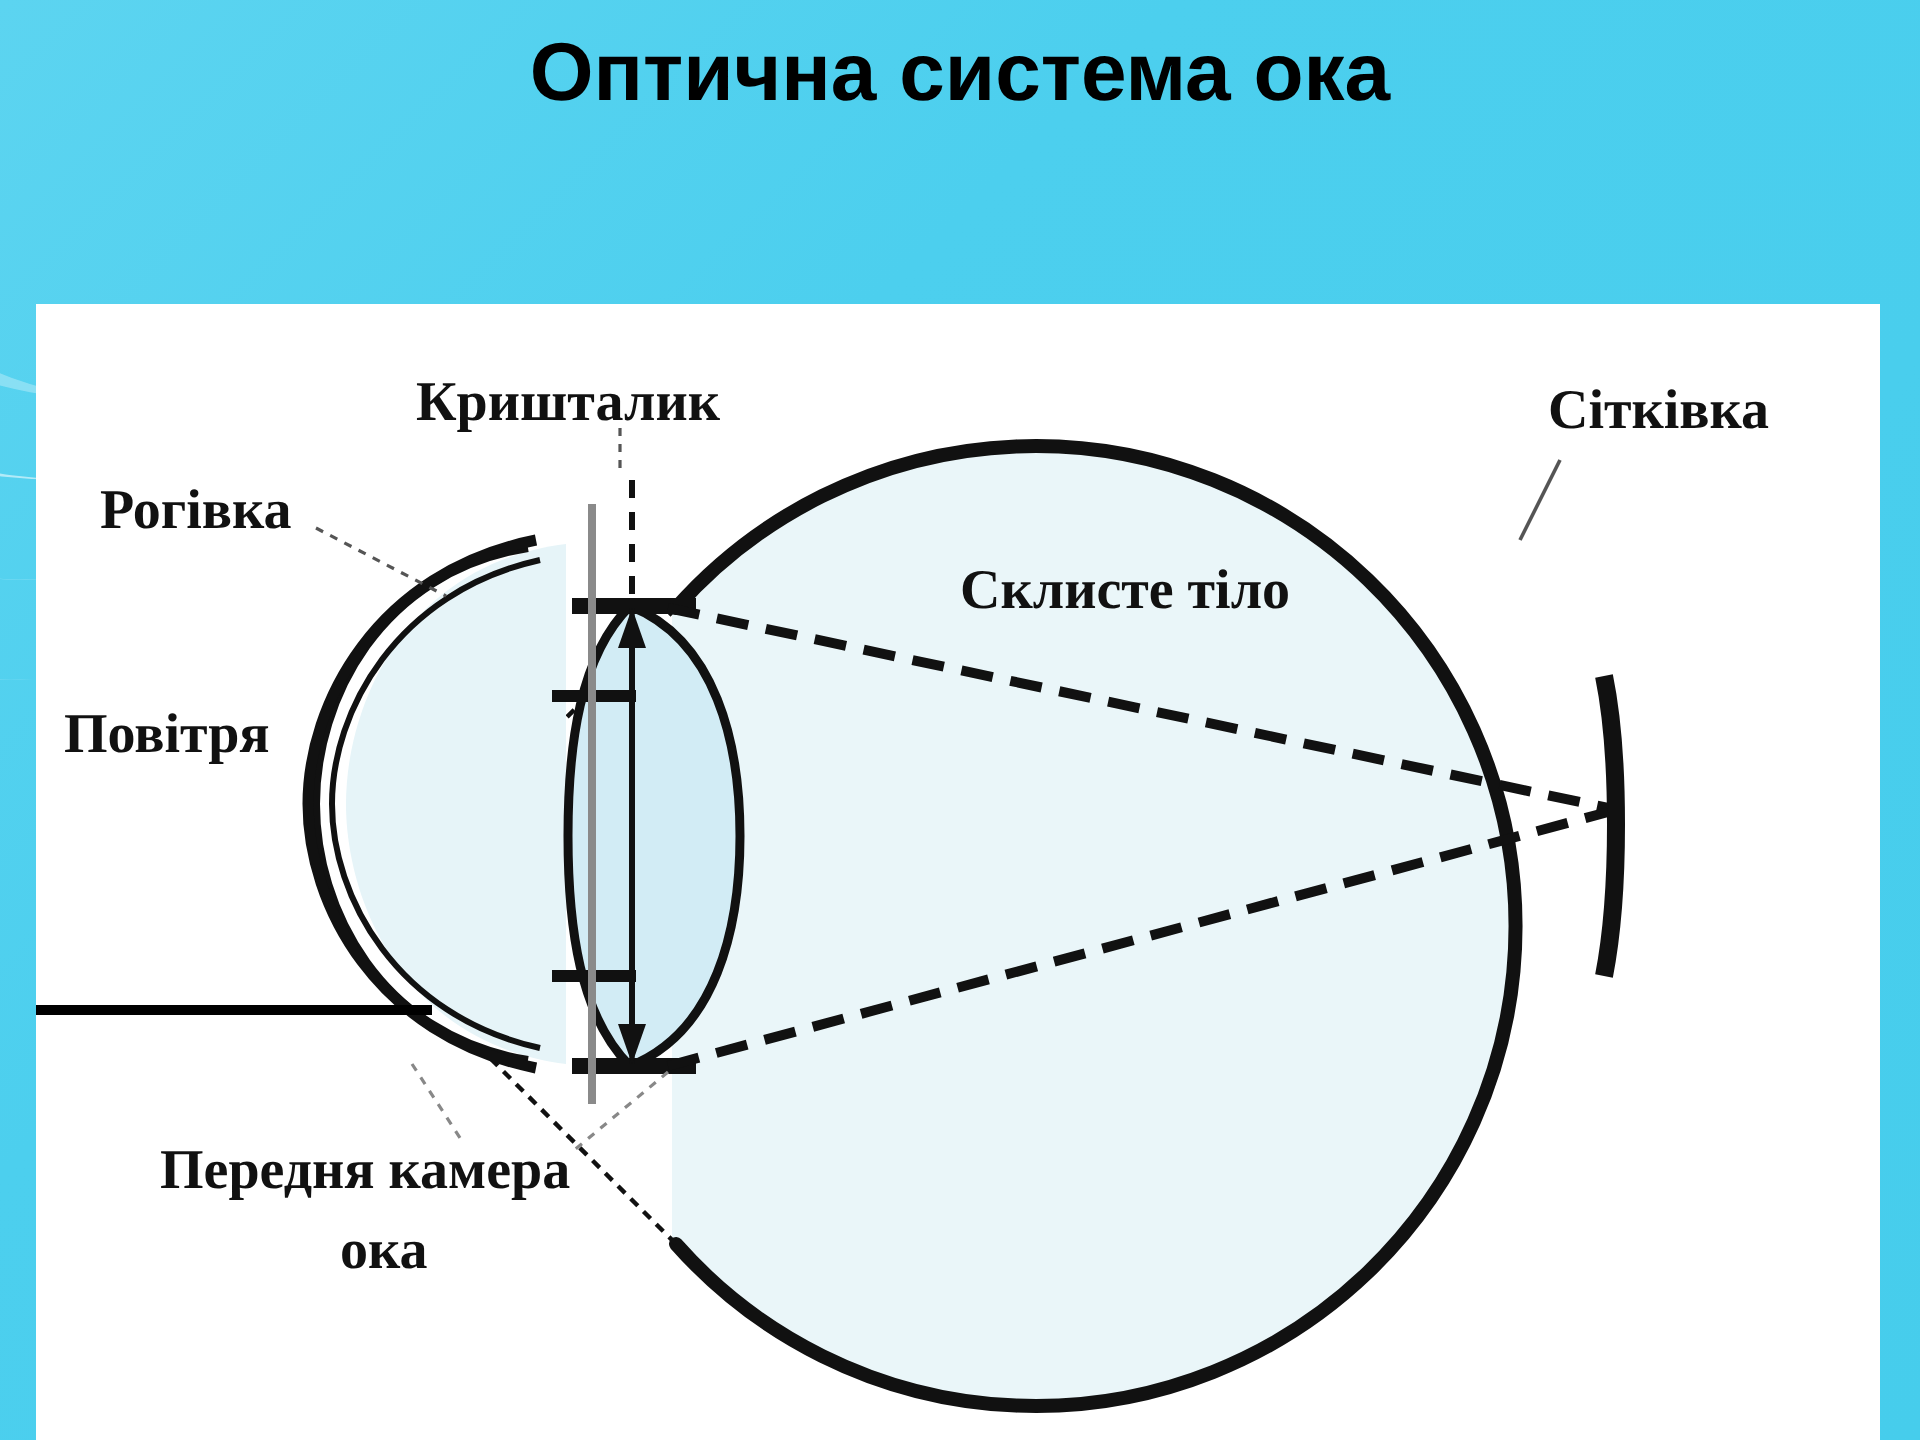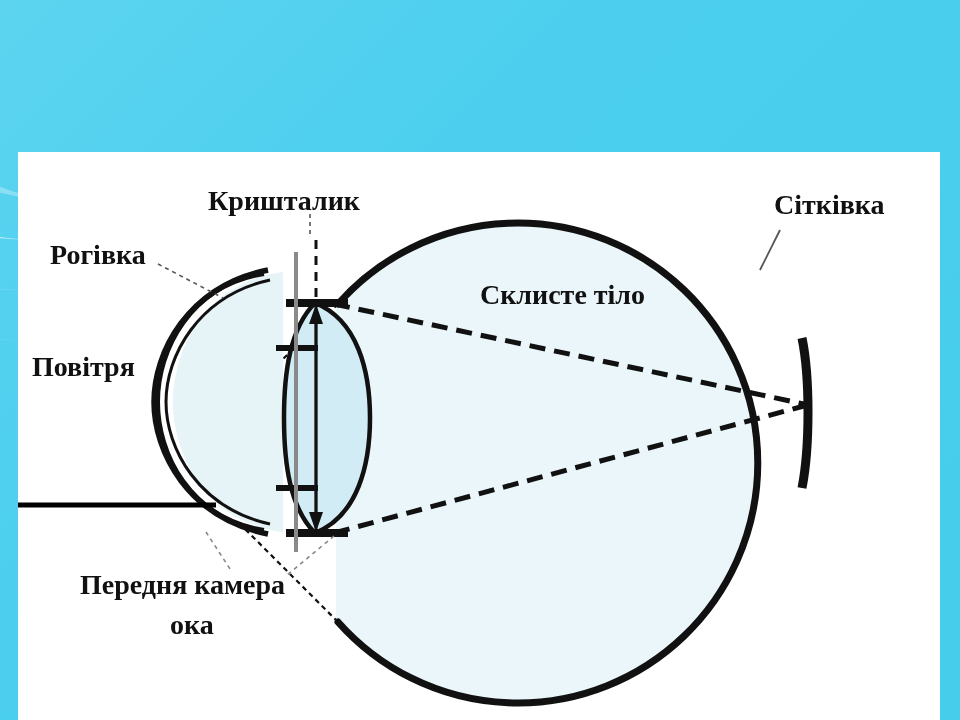--- a/index.html
+++ b/index.html
@@ -108,20 +108,21 @@
 <body>
 
 <div id="slide">
 
   <div class="swoosh sw5"></div>
   <div class="swoosh sw1"></div>
   <div class="swoosh sw2"></div>
   <div class="swoosh sw3"></div>
   <div class="swoosh sw4"></div>
 
+  <div id="title">Оптична система ока</div>
 
   <div id="panel">
 
     <svg id="diagram" viewBox="0 0 922 562" xmlns="http://www.w3.org/2000/svg">
 
       <g>
         <path d="M 318 150
                  A 242 242 0 1 1 318 472
                  L 318 150 Z" fill="#eaf6f9" stroke="none"></path>
 

